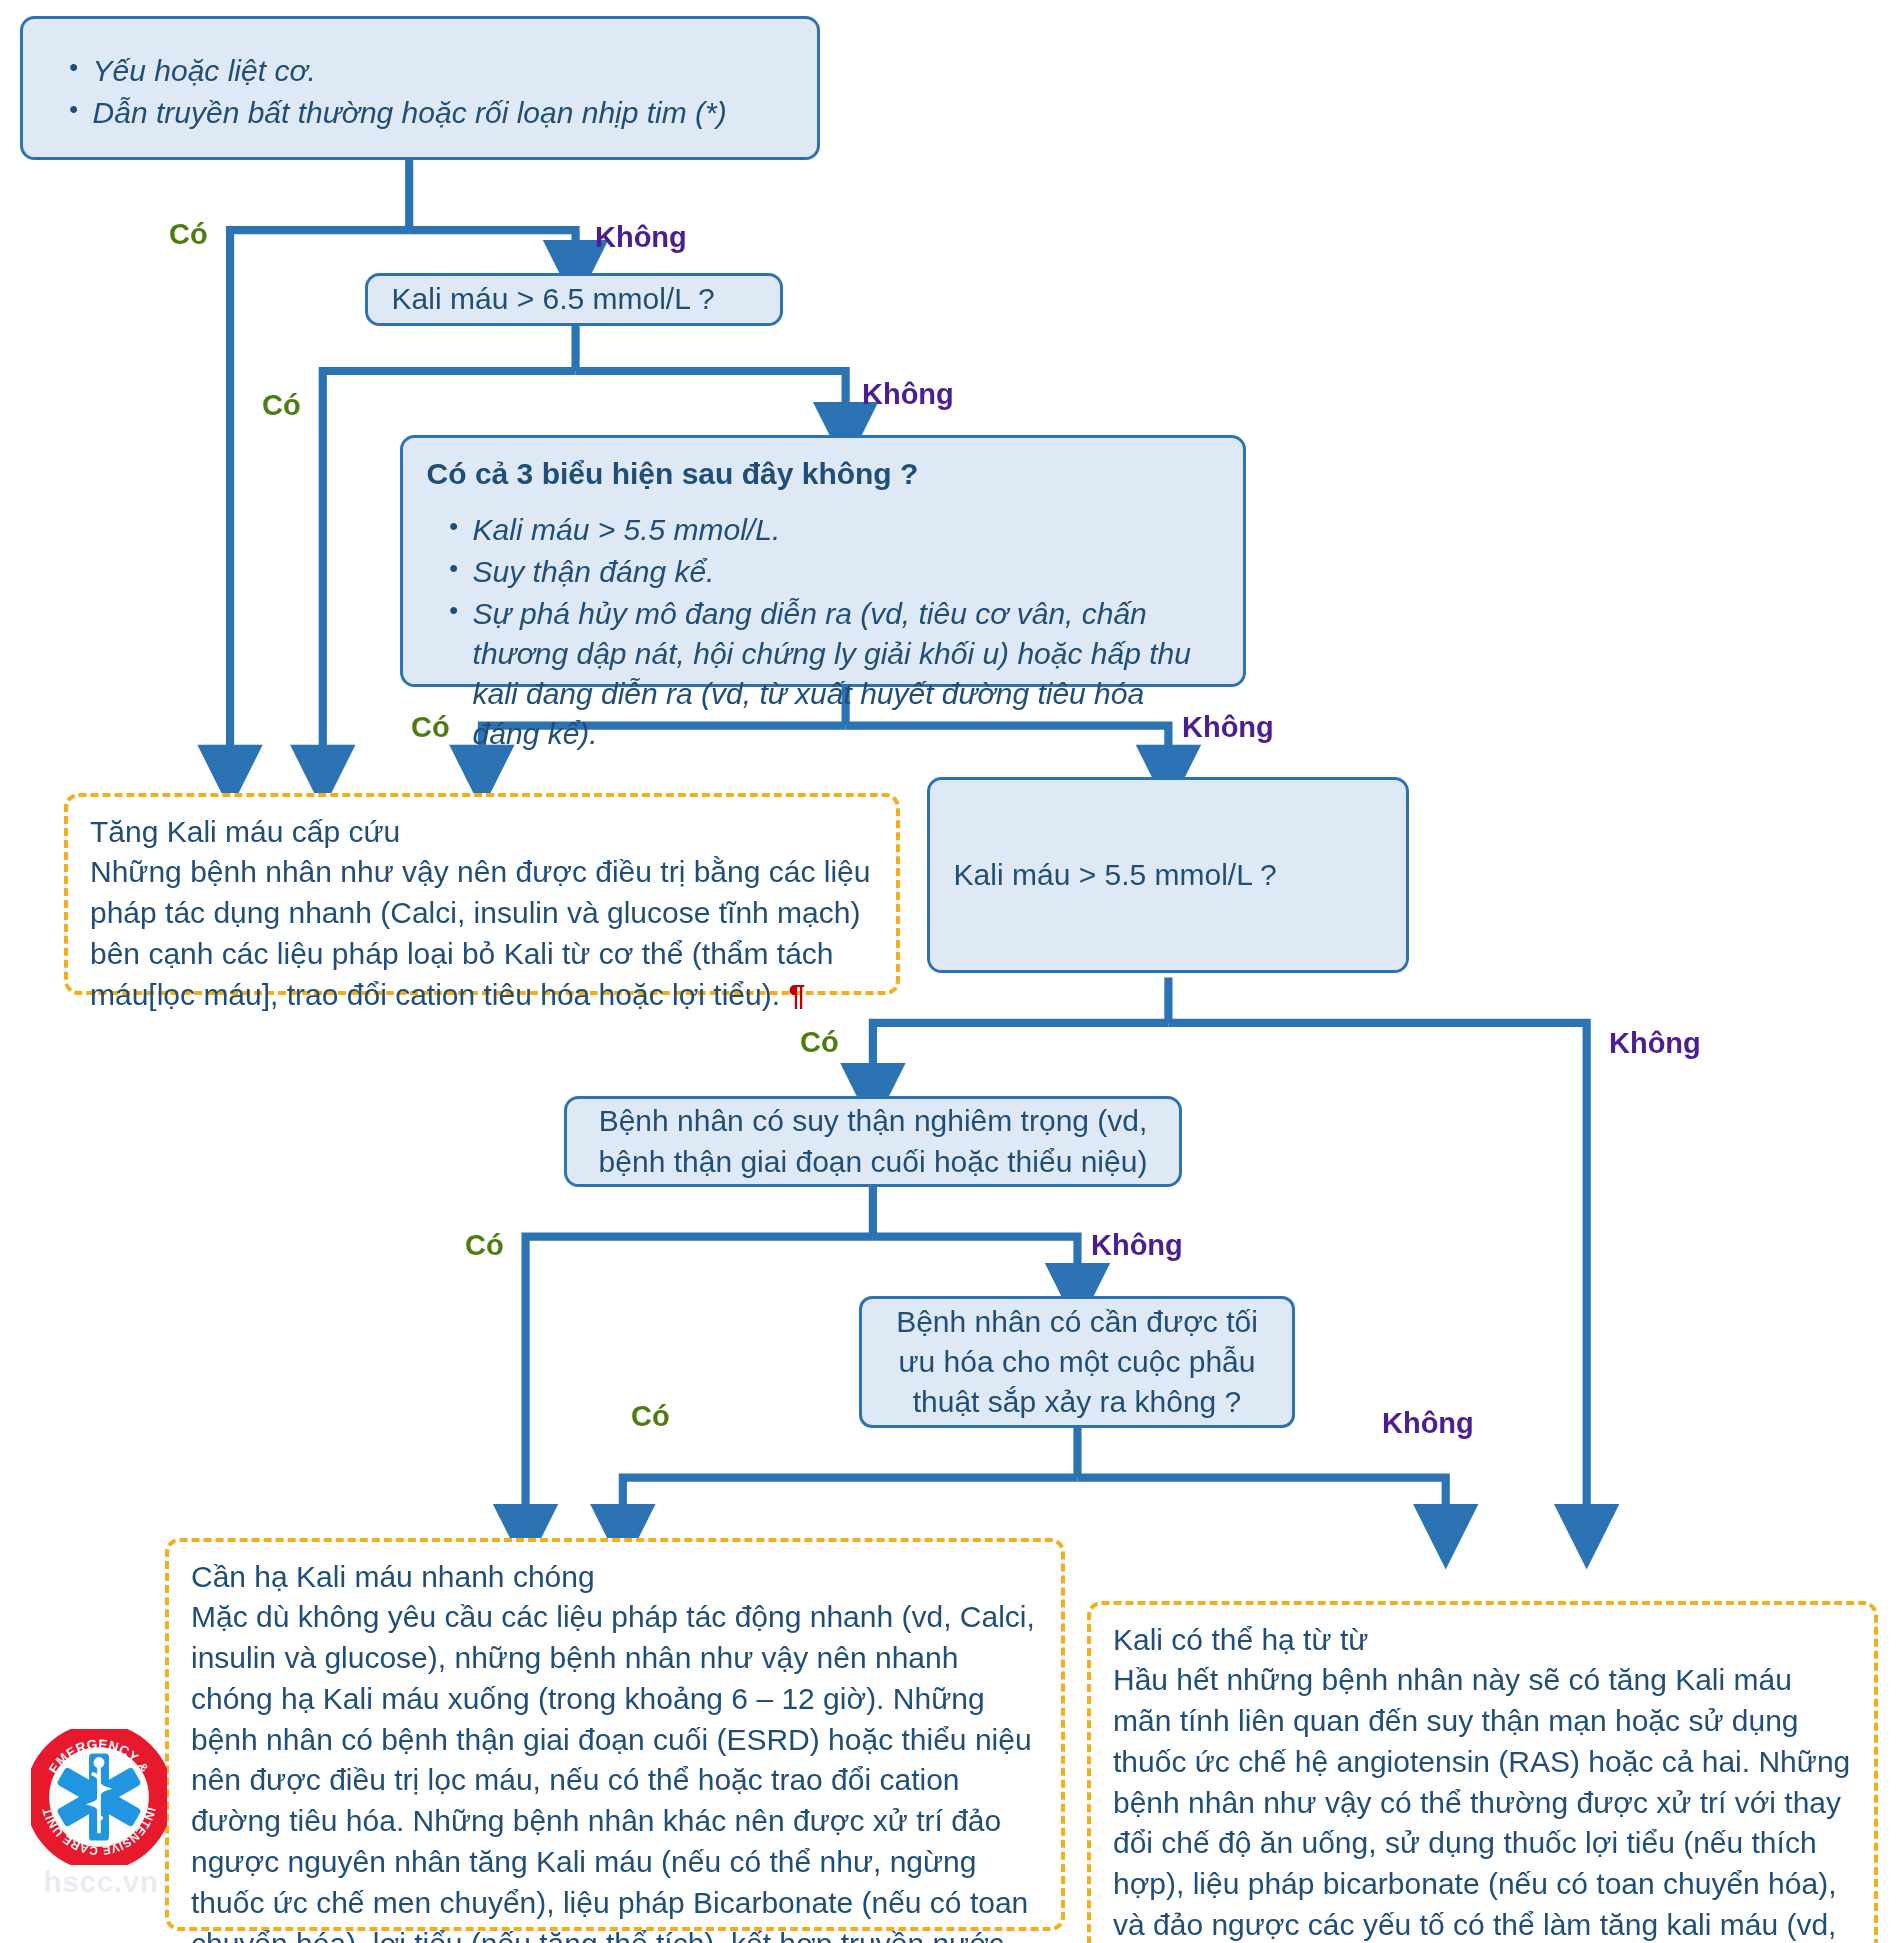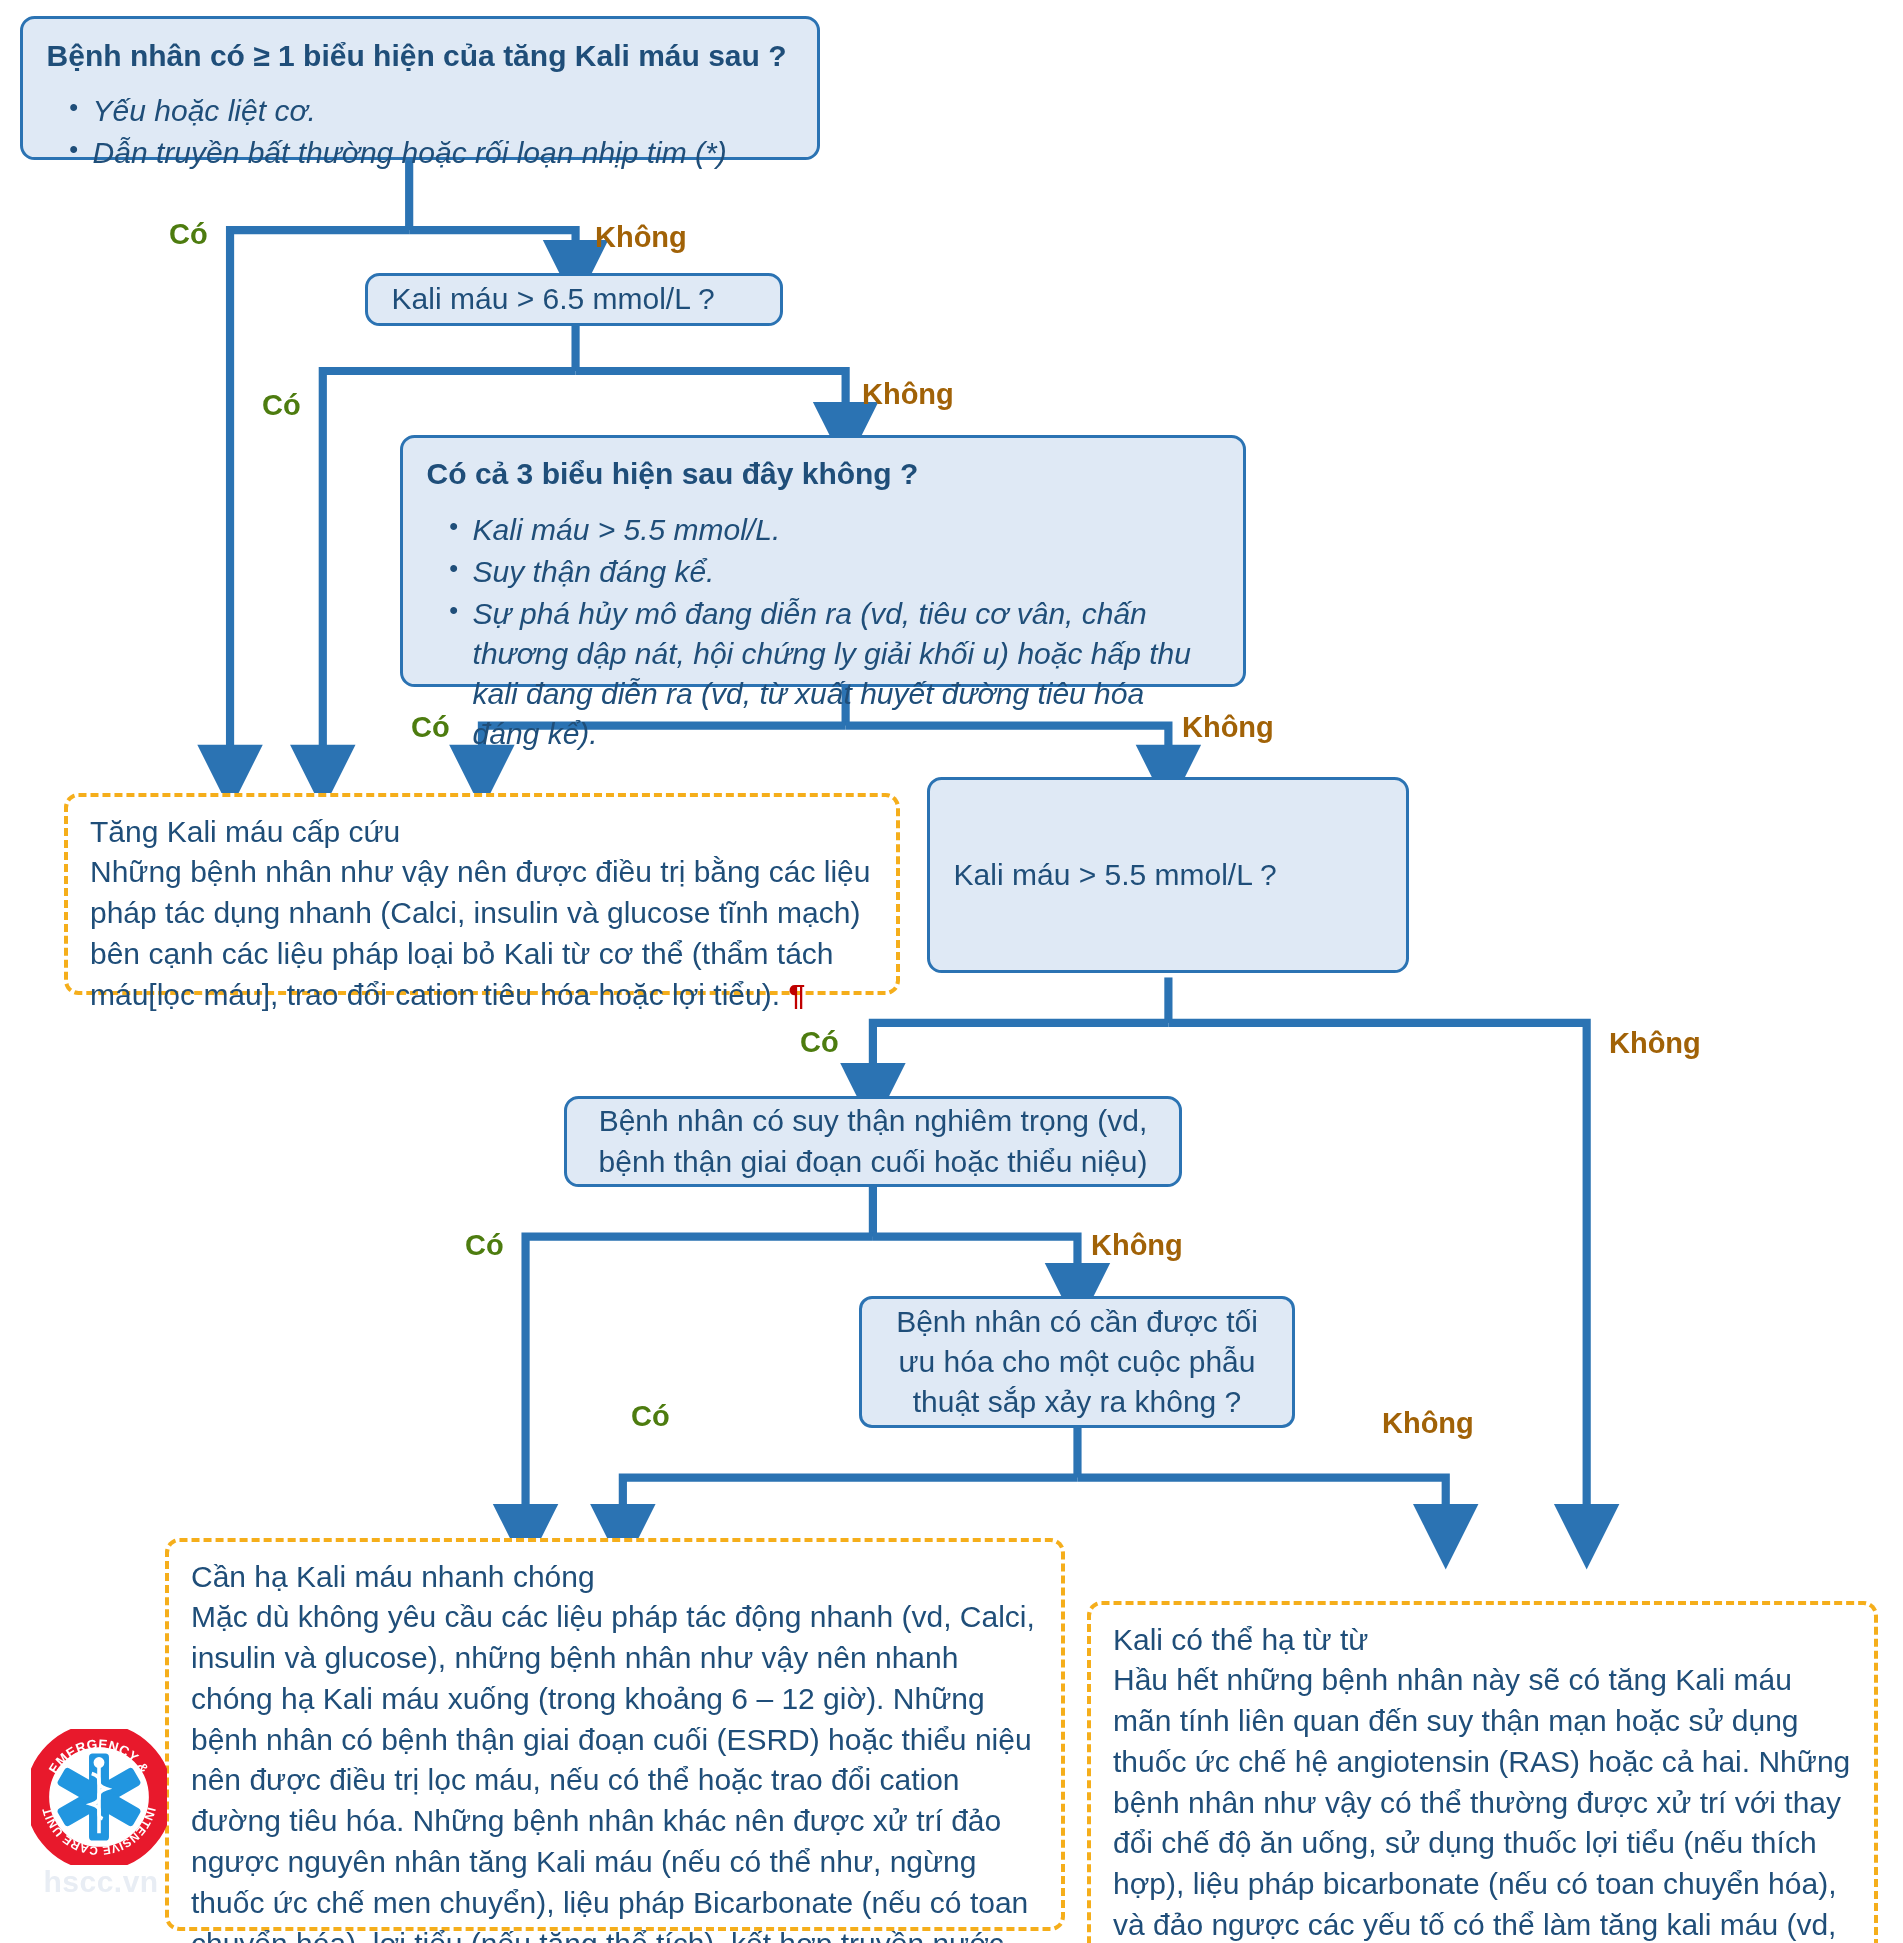--- a/index.html
+++ b/index.html
@@ -88,21 +88,21 @@
     font-weight: bold;
   }
   .edge-label {
     position: absolute;
     font-size: 29px;
     font-weight: bold;
     z-index: 4;
     white-space: nowrap;
   }
   .edge-label.yes { color: #4d7c0f; }
-  .edge-label.no  { color: #a16207; }
+  .edge-label.no  { color: #4c1d95; }
 
   
   #logo {
     position: absolute;
     left: 23.6px;
     top: 1729px;
     width: 155px;
     height: 182px;
     z-index: 5;
   }
@@ -167,21 +167,20 @@
 
       <path d="M 1185,1570 L 1185,1625"></path>
 
       <path d="M 1185,1625 L 685,1625 L 685,1690" marker-end="url(#arrow)"></path>
 
       <path d="M 1185,1625 L 1590,1625 L 1590,1690" marker-end="url(#arrow)"></path>
     </g>
   </svg>
 
   <div class="node" style="left:20px; top:16.4px; width:800px; height:144px;">
-    <span class="title">Bệnh nhân có ≥ 1 biểu hiện của tăng Kali máu sau ?</span>
     <ul>
       <li>Yếu hoặc liệt cơ.</li>
       <li>Dẫn truyền bất thường hoặc rối loạn nhịp tim (*)</li>
     </ul>
   </div>
 
   <div class="node centered" style="left:365px; top:273px; width:418px; height:53px;">
     <span>Kali máu &gt; 6.5 mmol/L ?</span>
   </div>
 

